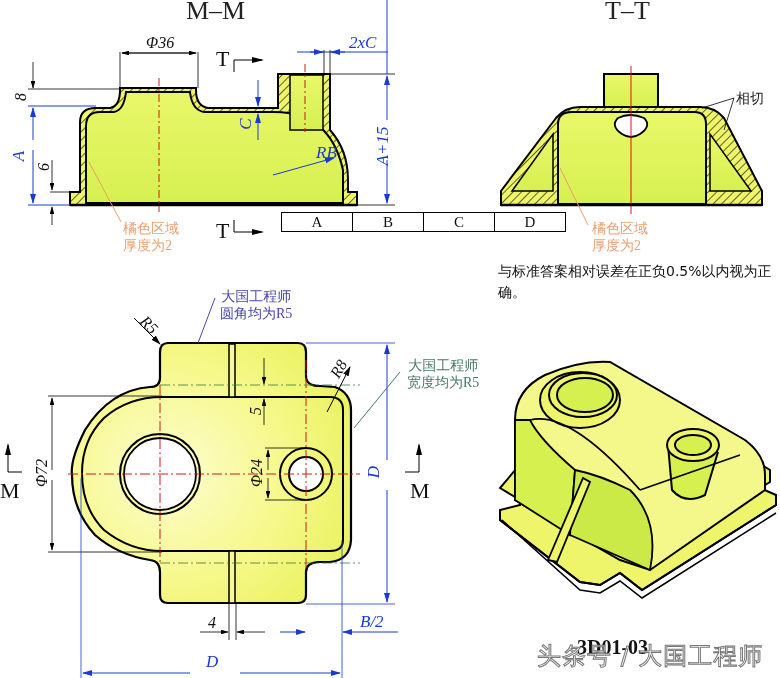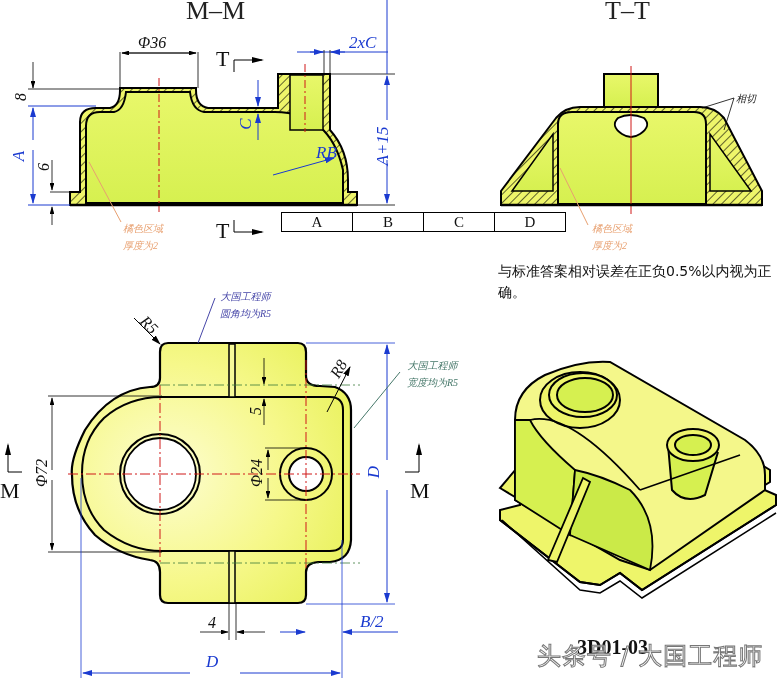--- a/index.html
+++ b/index.html
@@ -1,20 +1,20 @@
 <!DOCTYPE html>
 <html><head>
 <meta charset="utf-8">
 <style>
   html, body { margin: 0; padding: 0; background: #ffffff; }
   body { width: 780px; height: 678px; position: relative; overflow: hidden;
          font-family: "Liberation Serif", serif; }
   #drawing { position: absolute; left: 0; top: 0; width: 780px; height: 678px; }
   .view-title { position: absolute; font-size: 26px; color: #222; font-family: "Liberation Serif", serif; }
-  .note-cn { position: absolute; font-size: 10px; font-style: italic; line-height: 17px; }
+  .note-cn { position: absolute; font-size: 14px; line-height: 17px; }
   .note-orange { color: #e8a070; }
   .note-blue { color: #4646a8; }
   .note-green { color: #46786a; }
   .dim-text { position: absolute; font-style: italic; color: #1a3ad0; font-size: 17px; font-family: "Liberation Serif", serif; }
   .dim-text-black { position: absolute; font-style: italic; color: #111; font-size: 16px; font-family: "Liberation Serif", serif; }
   .section-mark { position: absolute; font-size: 22px; color: #111; font-family: "Liberation Serif", serif; }
   .param-table { position: absolute; left: 281px; top: 212px; border-collapse: collapse;
                  font-family: "Liberation Serif", serif; font-size: 15px; }
   .param-table td { border: 1px solid #000; width: 70px; height: 18px; text-align: center; padding: 0; color: #111; }
   .question { position: absolute; left: 498px; top: 261px; width: 280px;
@@ -214,21 +214,21 @@
 </svg>
 
 <div class="view-title" style="left:186px; top:-4px;">M–M</div>
 <div class="view-title" style="left:605px; top:-4px;">T–T</div>
 
 <div class="section-mark" style="left:216px; top:46px;">T</div>
 <div class="section-mark" style="left:216px; top:218px;">T</div>
 <div class="section-mark" style="left:0px; top:478px;">M</div>
 <div class="section-mark" style="left:410px; top:478px;">M</div>
 
-<div class="dim-text-black" style="left:138px; top:34px;">Φ36</div>
+<div class="dim-text-black" style="left:146px; top:34px;">Φ36</div>
 <div class="dim-text" style="left:349px; top:33px;">2xC</div>
 <div class="dim-text-black" style="left:17px; top:88px; transform:rotate(-90deg);">8</div>
 <div class="dim-text" style="left:14px; top:146px; transform:rotate(-90deg);">A</div>
 <div class="dim-text-black" style="left:40px; top:158px; transform:rotate(-90deg);">6</div>
 <div class="dim-text" style="left:240px; top:114px; transform:rotate(-90deg);">C</div>
 <div class="dim-text" style="left:298px; top:143px;margin-left:18px;">RB</div>
 <div class="dim-text" style="left:364px; top:136px; transform:rotate(-90deg);">A+15</div>
 
 <div class="dim-text-black" style="left:140px; top:316px; transform:rotate(45deg);">R5</div>
 <div class="dim-text-black" style="left:330px; top:360px; transform:rotate(-60deg);">R8</div>

